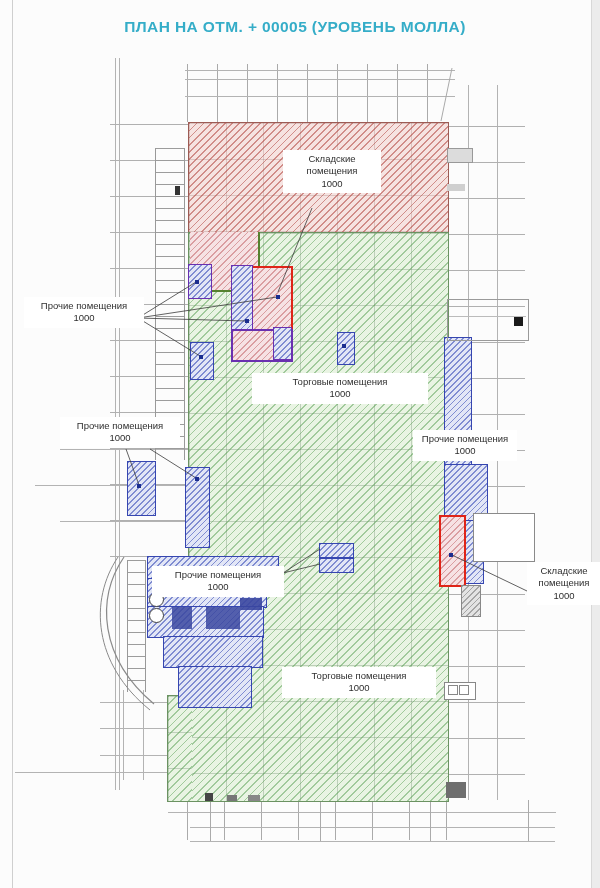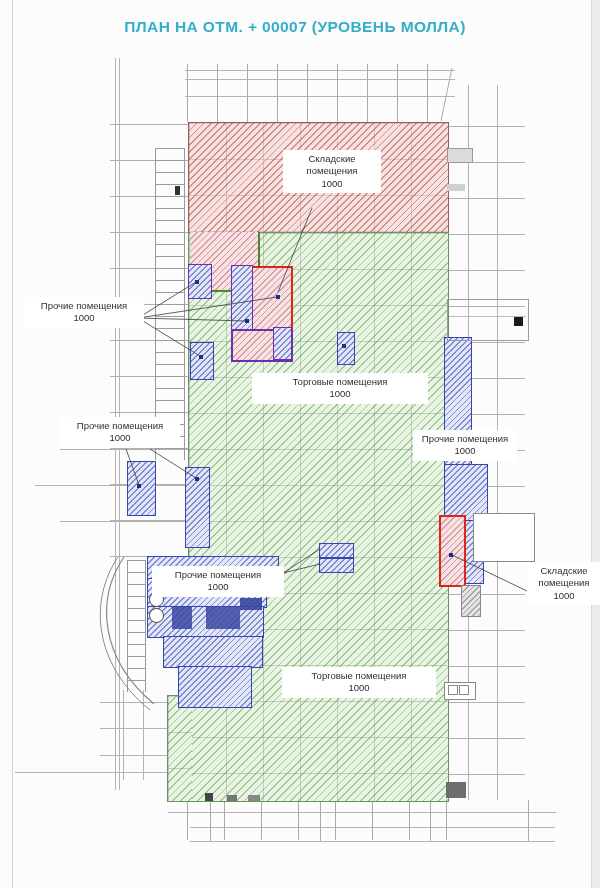--- a/index.html
+++ b/index.html
@@ -50,21 +50,21 @@
   .struct{position:absolute;z-index:15;}
 </style>
 </head>
 <body>
 
 <div id="stage">
 
   <div class="glv" style="left:12px;top:0;height:888px;background:#cfcfcf;"></div>
   <div class="abs" style="left:591px;top:0;width:9px;height:888px;background:#ececec;border-left:1px solid #d8d8d8;"></div>
 
-  <div class="title">ПЛАН НА ОТМ. + 00007 (УРОВЕНЬ МОЛЛА)</div>
+  <div class="title">ПЛАН НА ОТМ. + 00005 (УРОВЕНЬ МОЛЛА)</div>
 
   <div class="glv" style="left:115px;top:58px;height:732px;"></div>
   <div class="glv" style="left:119px;top:58px;height:732px;"></div>
   <div class="glv" style="left:468px;top:85px;height:715px;"></div>
   <div class="glv" style="left:497px;top:85px;height:715px;"></div>
 
   <div class="abs" style="left:110px;top:124px;width:78px;height:440px;
        background:repeating-linear-gradient(to bottom,#b0b0b0 0 1px,transparent 1px 36px);"></div>
   <div class="abs" style="left:447px;top:126px;width:78px;height:675px;
        background:repeating-linear-gradient(to bottom,#b0b0b0 0 1px,transparent 1px 36px);"></div>

